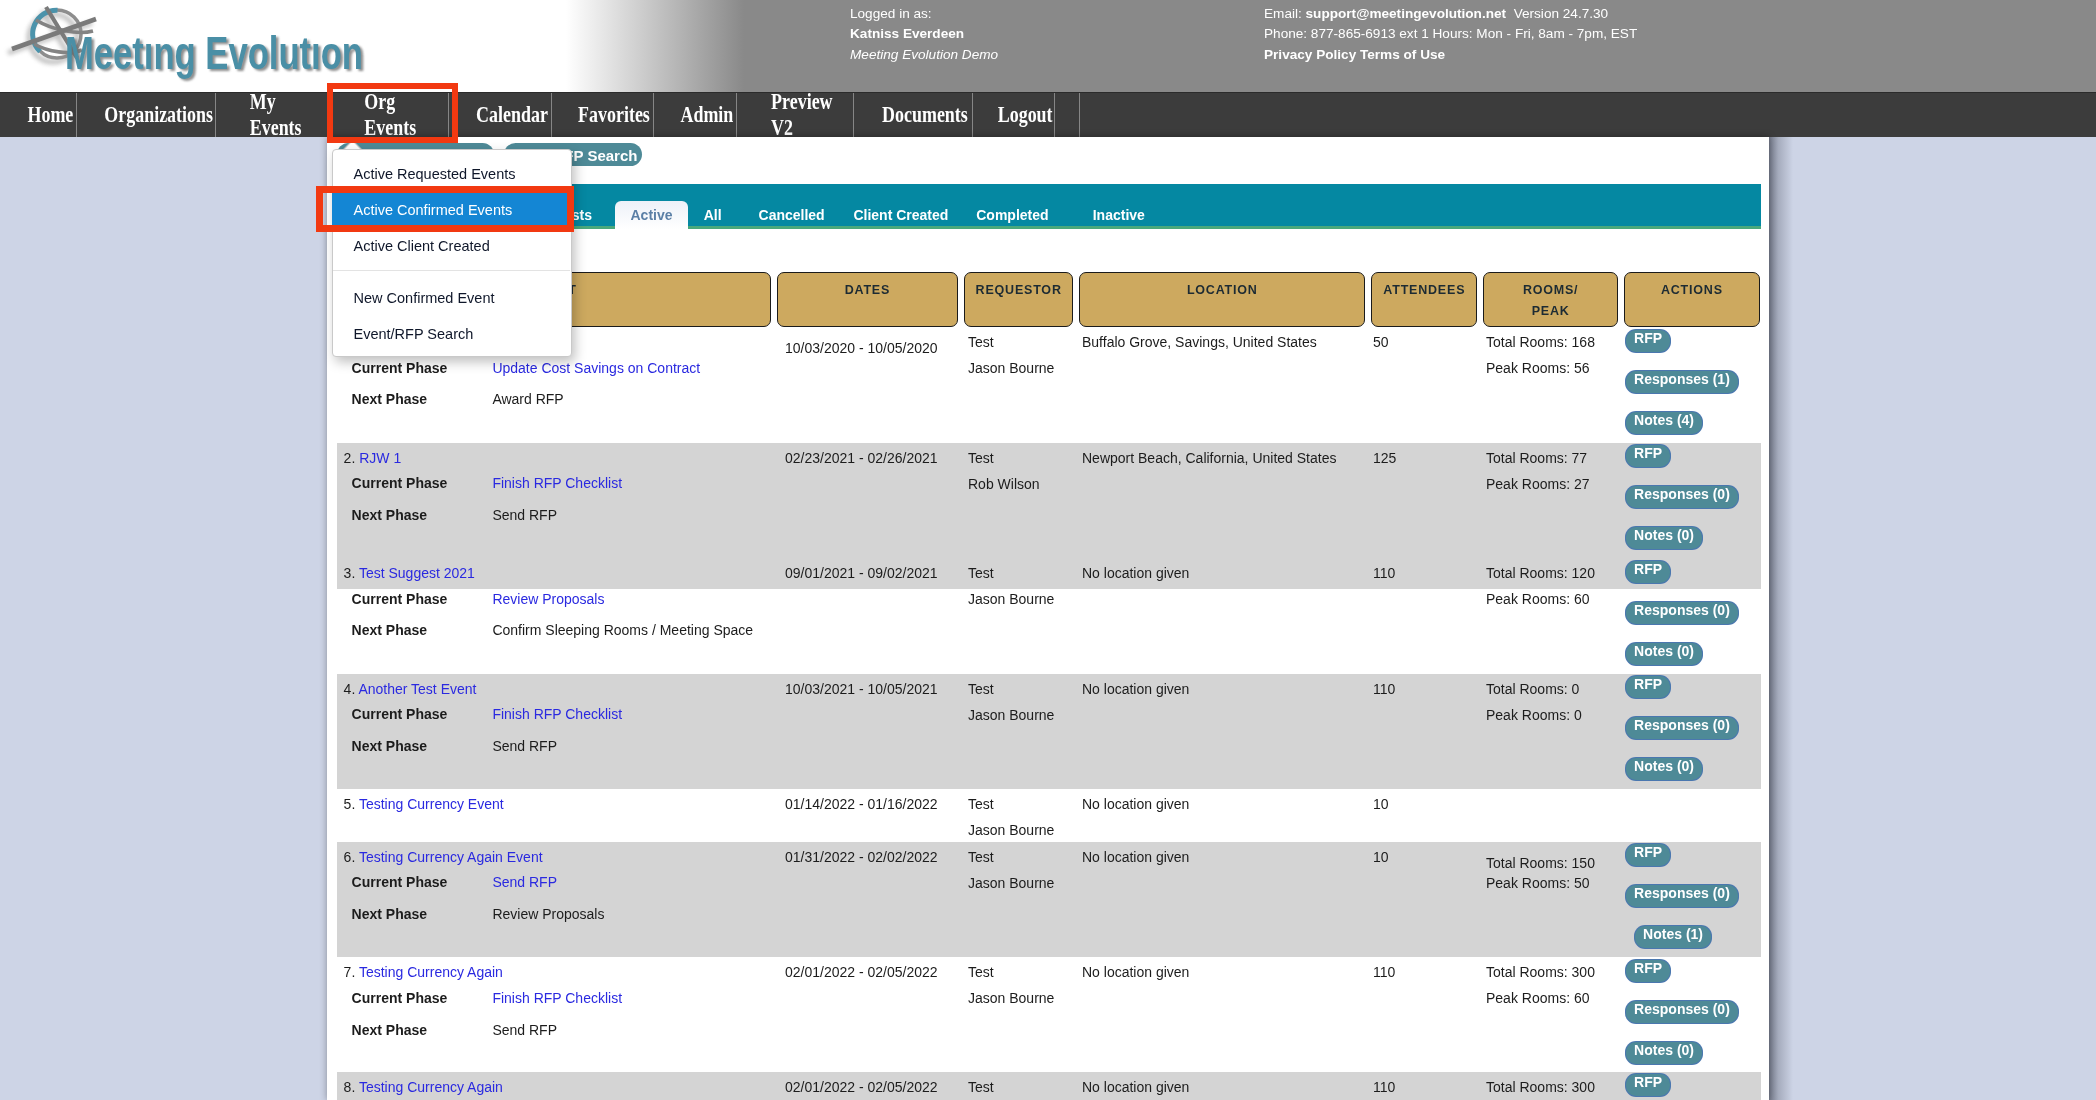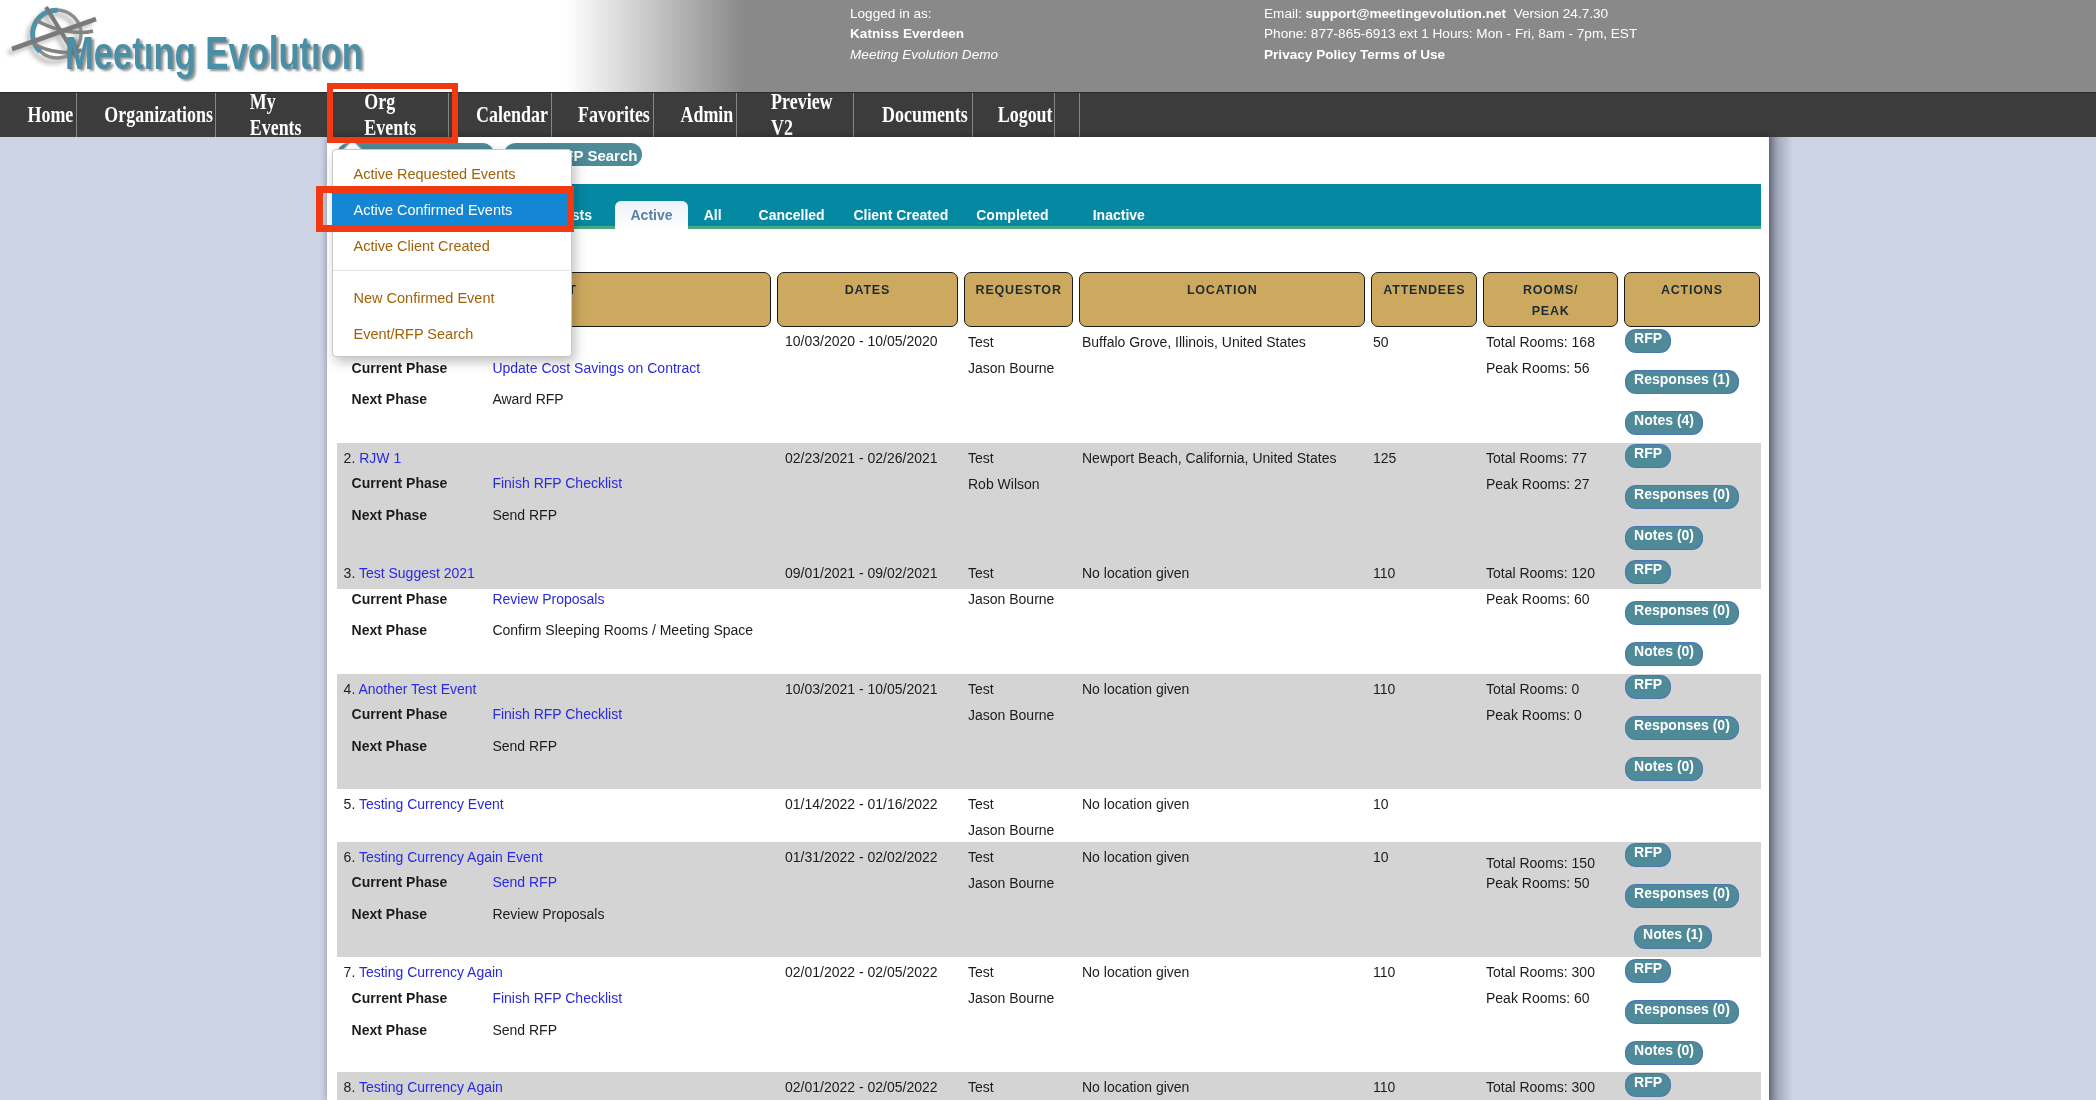--- a/index.html
+++ b/index.html
@@ -34,21 +34,21 @@
       text-align:center;letter-spacing:.8px;padding-top:7px;}
   
   .row{position:absolute;left:336.6px;width:1424.2px;}
   .gray{background:#d4d4d4;}
   .btn{position:absolute;height:24px;line-height:22px;border-radius:11px;background:#4e8a97;
        color:#fff;font:bold 14px "Liberation Sans",sans-serif;padding:0 8px;border:1px solid rgba(70,100,200,.5);
        box-sizing:border-box;text-align:center;}
   
   #pop{left:331.5px;top:149px;width:240.8px;height:207.9px;background:#fff;border:1px solid #c9c9c9;
        border-radius:4px;box-shadow:3px 5px 12px rgba(0,0,0,.25);box-sizing:border-box;z-index:20;}
-  #pop .it{position:absolute;left:21px;font:14.5px/18px "Liberation Sans",sans-serif;color:#a16207;white-space:nowrap;}
+  #pop .it{position:absolute;left:21px;font:14.5px/18px "Liberation Sans",sans-serif;color:#0f172a;white-space:nowrap;}
   #arrow{left:345px;top:142.6px;width:14px;height:14px;background:#fff;transform:rotate(45deg);
          border-left:1px solid #bbb;border-top:1px solid #bbb;z-index:19;}
   .redrect{position:absolute;border-style:solid;border-color:#f23911;z-index:40;box-sizing:border-box;}
 </style>
 </head>
 <body>
 <div id="hdr" class="abs"></div>
 <div id="nav" class="abs">
   <div class="ni" style="width:77px">
       <span>Home</span>
@@ -133,24 +133,24 @@
 <div class="hc" style="left:1079.1px;width:286.4px;">LOCATION</div>
 <div class="hc" style="left:1371.1px;width:106.4px;">ATTENDEES</div>
 <div class="hc" style="left:1483.1px;width:135.1px;">ROOMS/<br>PEAK</div>
 <div class="hc" style="left:1623.8px;width:136.2px;">ACTIONS</div>
 
 <div class="row" style="top:327px;height:115.6px;">
   <div class="t b" style="left:15px;top:31.6px;">Current Phase</div>
   <div class="t lnk" style="left:155.8px;top:31.6px;">Update Cost Savings on Contract</div>
   <div class="t b" style="left:15px;top:63.3px;">Next Phase</div>
   <div class="t" style="left:155.8px;top:63.3px;">Award RFP</div>
-  <div class="t" style="left:448.4px;top:5px;">10/03/2020 - 10/05/2020</div>
-  <div class="t" style="left:631.4px;top:6px;">Test</div>
-  <div class="t" style="left:631.4px;top:32px;">Jason Bourne</div>
-  <div class="t" style="left:745.4px;top:6px;">Buffalo Grove, Illinois, United States</div>
+  <div class="t" style="left:448.4px;top:12px;">10/03/2020 - 10/05/2020</div>
+  <div class="t" style="left:631.4px;top:6px;">Test</div>
+  <div class="t" style="left:631.4px;top:32px;">Jason Bourne</div>
+  <div class="t" style="left:745.4px;top:6px;">Buffalo Grove, Savings, United States</div>
   <div class="t" style="left:1036.4px;top:6px;">50</div>
   <div class="t" style="left:1149.4px;top:6px;">Total Rooms: 168</div>
   <div class="t" style="left:1149.4px;top:32px;">Peak Rooms: 56</div>
   <div class="btn" style="left:1288.5px;top:1.5px;">RFP</div>
   <div class="btn" style="left:1288.5px;top:42.5px;">Responses (1)</div>
   <div class="btn" style="left:1288.5px;top:83.5px;">Notes (4)</div>
 </div>
 <div class="row gray" style="top:442.6px;height:146px;">
   <div class="t" style="left:7px;top:6px;">2. <span class="lnk">RJW 1</span></div>
   <div class="t b" style="left:15px;top:31.6px;">Current Phase</div>

